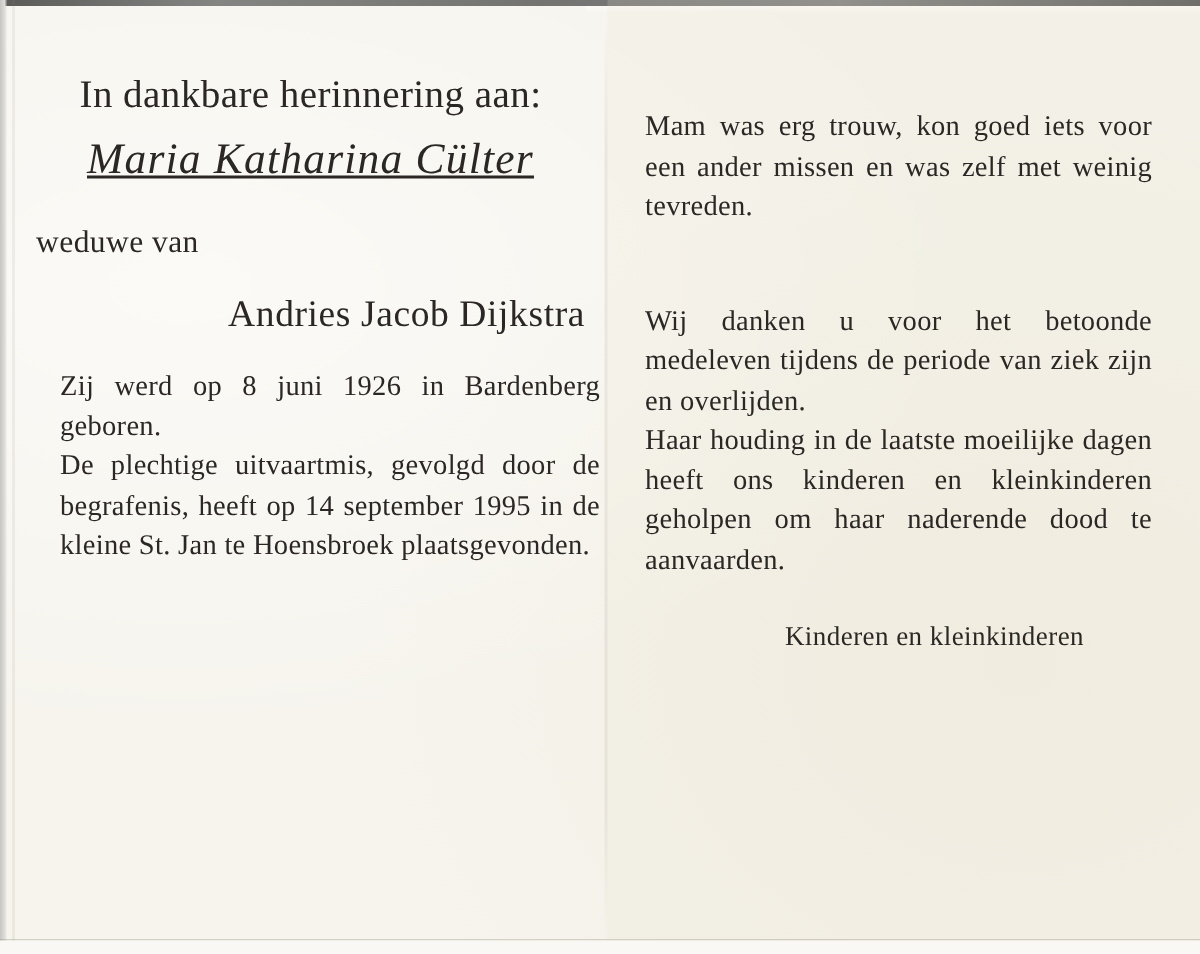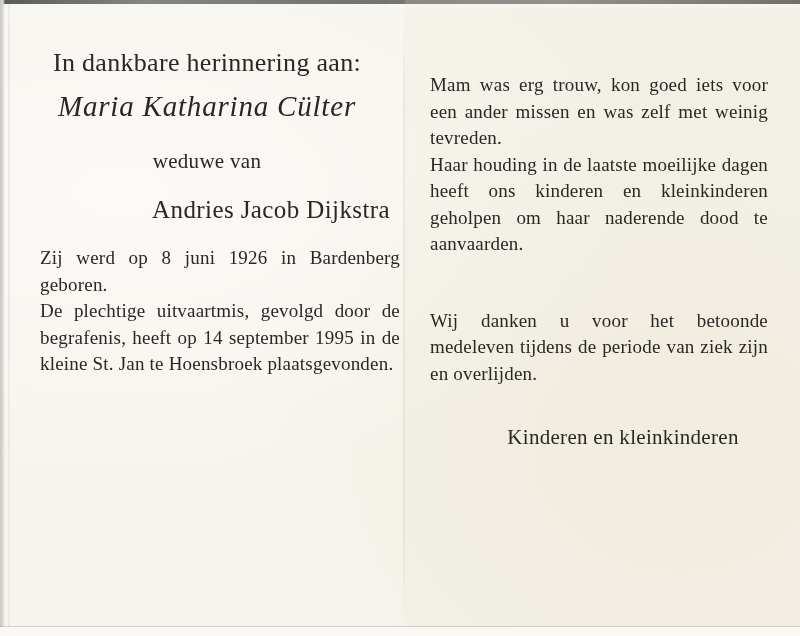--- a/index.html
+++ b/index.html
@@ -55,25 +55,25 @@
   }
 
   
   .left-page { position: absolute; left: 24px; top: 0; width: 366px; }
   .intro-line {
     position: absolute; left: 0; top: 48px; width: 100%;
     text-align: center; font-size: 26px; letter-spacing: 0.3px;
   }
   .deceased-name {
     position: absolute; left: 0; top: 90px; width: 100%;
-    text-align: center; font-size: 29px; font-style: italic; letter-spacing: 0.8px;
+    text-align: center; font-size: 29px; font-style: italic; letter-spacing: 0.8px; text-decoration: underline;
   }
   .relation-line {
     position: absolute; left: 0; top: 149px; width: 100%;
-    text-align: center; font-size: 21px; letter-spacing: 0.3px;
+    font-size: 21px; letter-spacing: 0.3px;
   }
   .spouse-name {
     position: absolute; left: 0; top: 196px; width: 100%;
     text-align: right; font-size: 25px; letter-spacing: 0.4px;
   }
   .left-body {
     position: absolute; left: 16px; top: 245px; width: 360px;
   }
 
   
@@ -83,23 +83,23 @@
   p.para {
     margin: 0;
     font-size: 19px;
     line-height: 26.5px;
     text-align: justify;
     text-justify: inter-word;
     letter-spacing: 0.2px;
   }
   p.para.gap-above { margin-top: 50px; }
   .signature-line {
-    margin-top: 38px;
+    margin-top: 27px;
     padding-left: 48px;
-    font-size: 21px;
+    font-size: 18px;
     text-align: center;
     letter-spacing: 0.3px;
   }
 </style>
 </head>
 <body>
 
 <div class="scan-top"></div>
 <div class="scan-top-sliver"></div>
 <div class="scan-left"></div>
@@ -116,17 +116,17 @@
   <div class="spouse-name">Andries Jacob Dijkstra</div>
   <div class="left-body">
     <p class="para">Zij werd op 8 juni 1926 in Bardenberg geboren.</p>
     <p class="para">De plechtige uitvaartmis, gevolgd door de begrafenis, heeft op 14 september 1995 in de kleine St. Jan te Hoensbroek plaatsgevonden.</p>
   </div>
 </div>
 
 <div class="right-page">
   <div class="right-body">
     <p class="para">Mam was erg trouw, kon goed iets voor een ander missen en was zelf met weinig tevreden.</p>
+    <p class="para gap-above">Wij danken u voor het betoonde medeleven tijdens de periode van ziek zijn en overlijden.</p>
     <p class="para">Haar houding in de laatste moeilijke dagen heeft ons kinderen en kleinkinderen geholpen om haar naderende dood te aanvaarden.</p>
-    <p class="para gap-above">Wij danken u voor het betoonde medeleven tijdens de periode van ziek zijn en overlijden.</p>
     <div class="signature-line">Kinderen en kleinkinderen</div>
   </div>
 </div>
 
 </body></html>

